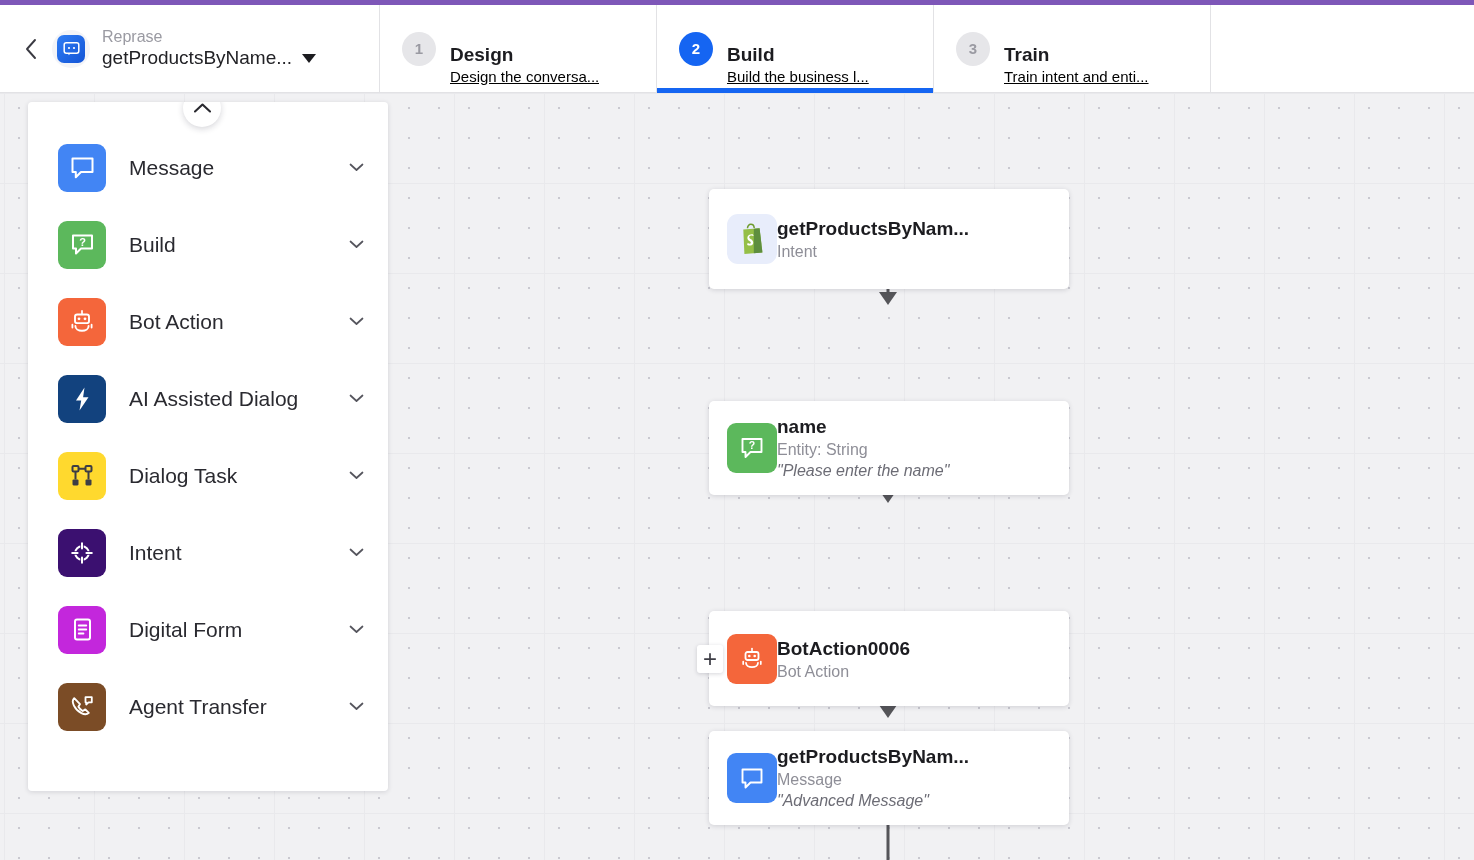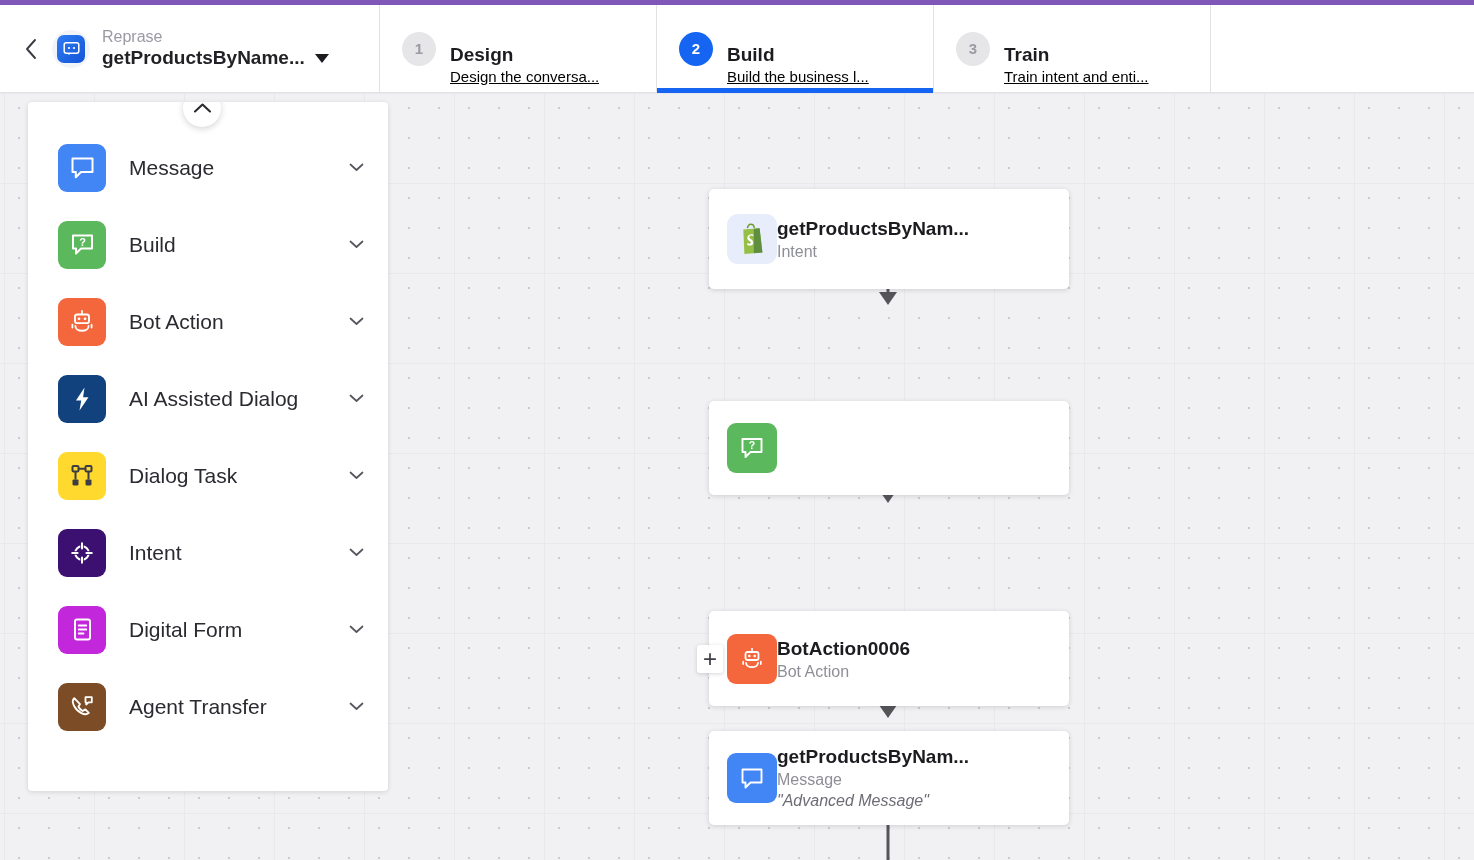--- a/index.html
+++ b/index.html
@@ -52,21 +52,21 @@
     display: flex; align-items: center; justify-content: center;
   }
   .brand-text { margin-left: 12px; min-width: 0; }
   .brand-sub {
     font-size: 16px; color: #9a9aa2; line-height: 19px;
     white-space: nowrap;
   }
   .brand-title-row { display: flex; align-items: center; }
   .brand-title {
     font-size: 19px; color: #222226; line-height: 24px;
-    white-space: nowrap; font-weight: 700;
+    white-space: nowrap; font-weight: 400;
   }
   .caret-down {
     margin-left: 10px; width: 0; height: 0;
     border-left: 7px solid transparent;
     border-right: 7px solid transparent;
     border-top: 9px solid #1c1c20;
     cursor: pointer;
   }
 
   .steps { display: flex; align-items: stretch; }
@@ -300,20 +300,25 @@
         </div>
       </div>
 
       <div class="node" style="top:308px;height:94px;">
         <div class="node-ico" style="background:#5cb85c;">
           <svg width="26" height="26" viewBox="0 0 26 26" fill="none">
             <path d="M3.5 4h19v13h-11l-5 5v-5h-3z" stroke="#fff" stroke-width="1.9" stroke-linejoin="round"></path>
             <text x="13" y="14.4" font-size="10.5" font-family="Liberation Sans, sans-serif" font-weight="bold" fill="#fff" text-anchor="middle">?</text>
           </svg>
         </div>
+        <div class="node-txt">
+          <div class="node-title">name</div>
+          <div class="node-sub">Entity: String</div>
+          <div class="node-quote">"Please enter the name"</div>
+        </div>
       </div>
 
       <div class="node" style="top:518px;height:95px;">
         <div class="node-ico" style="background:#f4663b;">
           <svg width="26" height="26" viewBox="0 0 26 26" fill="none">
             <rect x="6.5" y="6" width="13" height="8" rx="2" stroke="#fff" stroke-width="1.8"></rect>
             <circle cx="10.3" cy="10" r="1.3" fill="#fff"></circle>
             <circle cx="15.7" cy="10" r="1.3" fill="#fff"></circle>
             <path d="M13 2.6v3.2" stroke="#fff" stroke-width="1.6" stroke-linecap="round"></path>
             <path d="M7 16.8c0 2.6 2.7 4.4 6 4.4s6-1.8 6-4.4" stroke="#fff" stroke-width="1.8" stroke-linecap="round" fill="none"></path>

